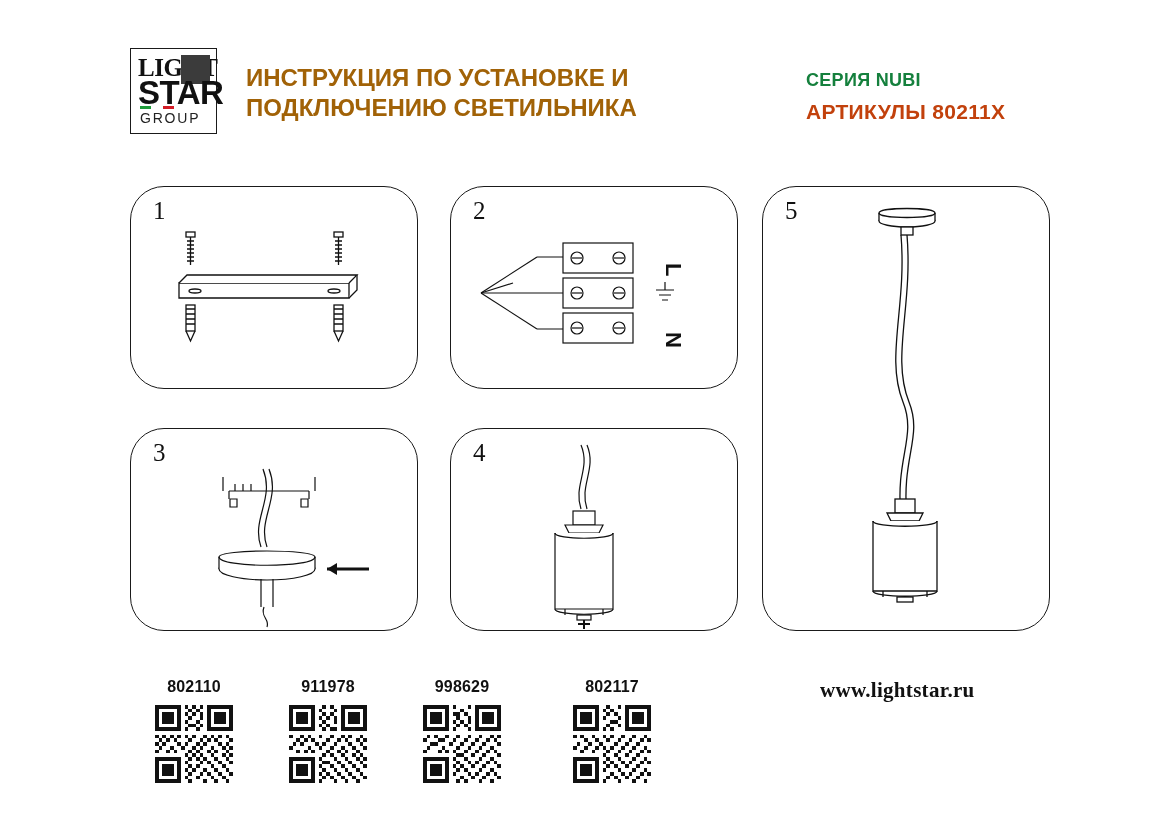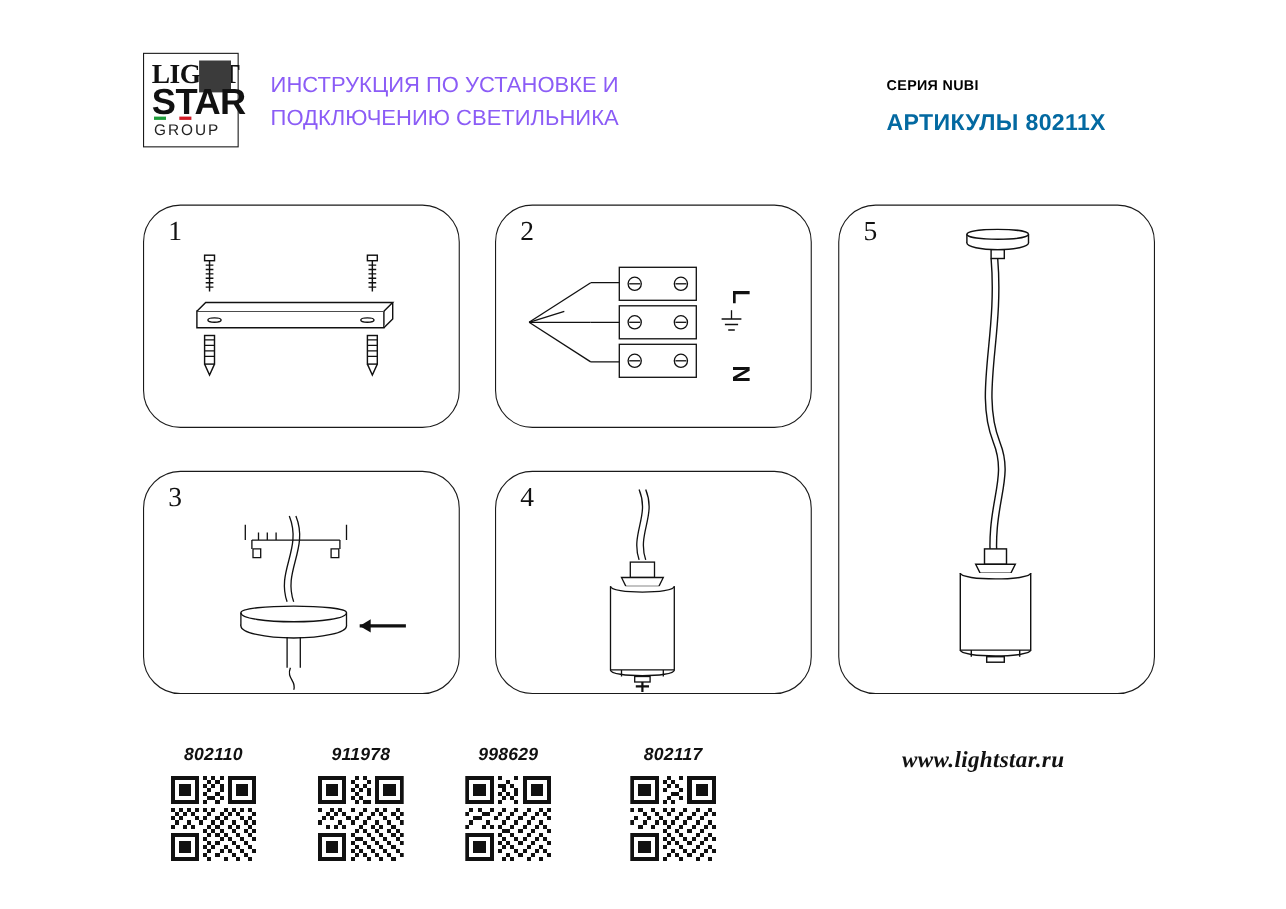--- a/index.html
+++ b/index.html
@@ -89,42 +89,42 @@
   .logo-flag i { display:block; height: 3px; width: 11.3px; }
   .flag-g { background: #1f9d3b; }
   .flag-w { background: #ffffff; }
   .flag-r { background: #d31b26; }
 
   .title {
     position: absolute;
     left: 246px;
     top: 63px;
     width: 480px;
-    font-size: 20px;
-    font-weight: normal;
+    font-size: 24px;
+    font-weight: bold;
     line-height: 30px;
-    color: #8b5cf6;
+    color: #a16207;
   }
   .series {
     position: absolute;
     left: 806px;
     top: 70px;
-    font-size: 13px;
+    font-size: 18px;
     font-weight: bold;
     letter-spacing: 0.3px;
-    color: #000000;
+    color: #15803d;
   }
   .articles {
     position: absolute;
     left: 806px;
     top: 100px;
     font-size: 21px;
     font-weight: bold;
     letter-spacing: 0.3px;
-    color: #0369a1;
+    color: #c2410c;
   }
 
   
   .panel {
     position: absolute;
     border: 1.6px solid #1a1a1a;
     border-radius: 34px;
     box-sizing: border-box;
     background: #fff;
   }
@@ -138,21 +138,21 @@
   }
   #panel1 { left: 130px; top: 186px; width: 288px; height: 203px; }
   #panel2 { left: 450px; top: 186px; width: 288px; height: 203px; }
   #panel3 { left: 130px; top: 428px; width: 288px; height: 203px; }
   #panel4 { left: 450px; top: 428px; width: 288px; height: 203px; }
   #panel5 { left: 762px; top: 186px; width: 288px; height: 445px; }
 
   .panel svg { position: absolute; left: 0; top: 0; }
 
   
-  .footer { position: absolute; left: 0; top: 660px; width: 1077px; height: 166px; font-style: italic; }
+  .footer { position: absolute; left: 0; top: 660px; width: 1077px; height: 166px; }
   .qr-block { position: absolute; text-align: center; width: 120px; }
   .qr-code { width: 78px; height: 78px; margin: 0 auto; }
   .qr-label {
     font-size: 16px;
     font-weight: bold;
     color: #111;
     margin-bottom: 9px;
     letter-spacing: 0.2px;
   }
   #qr0 { left: 134px; top: 18px; }

